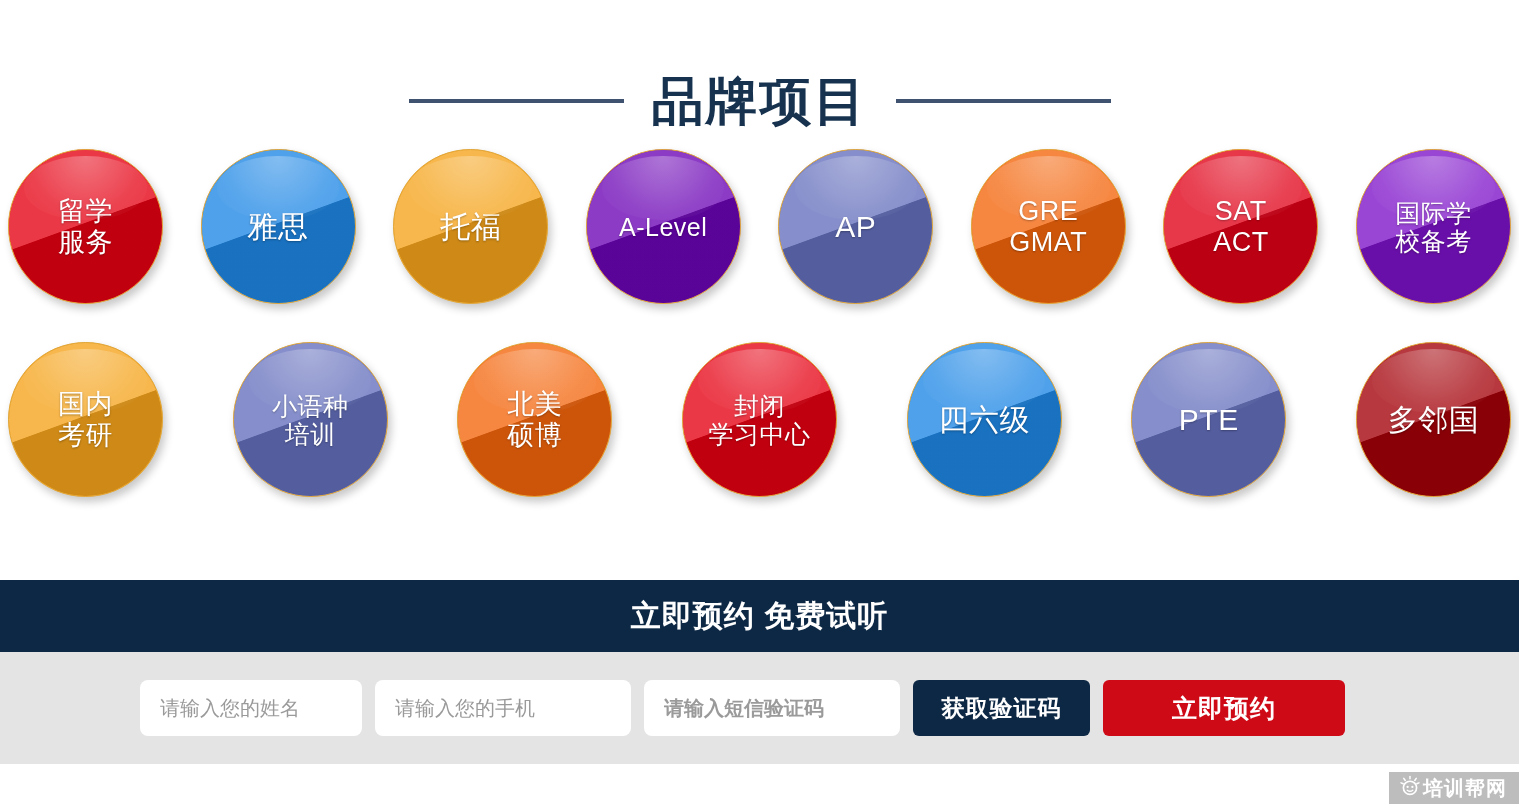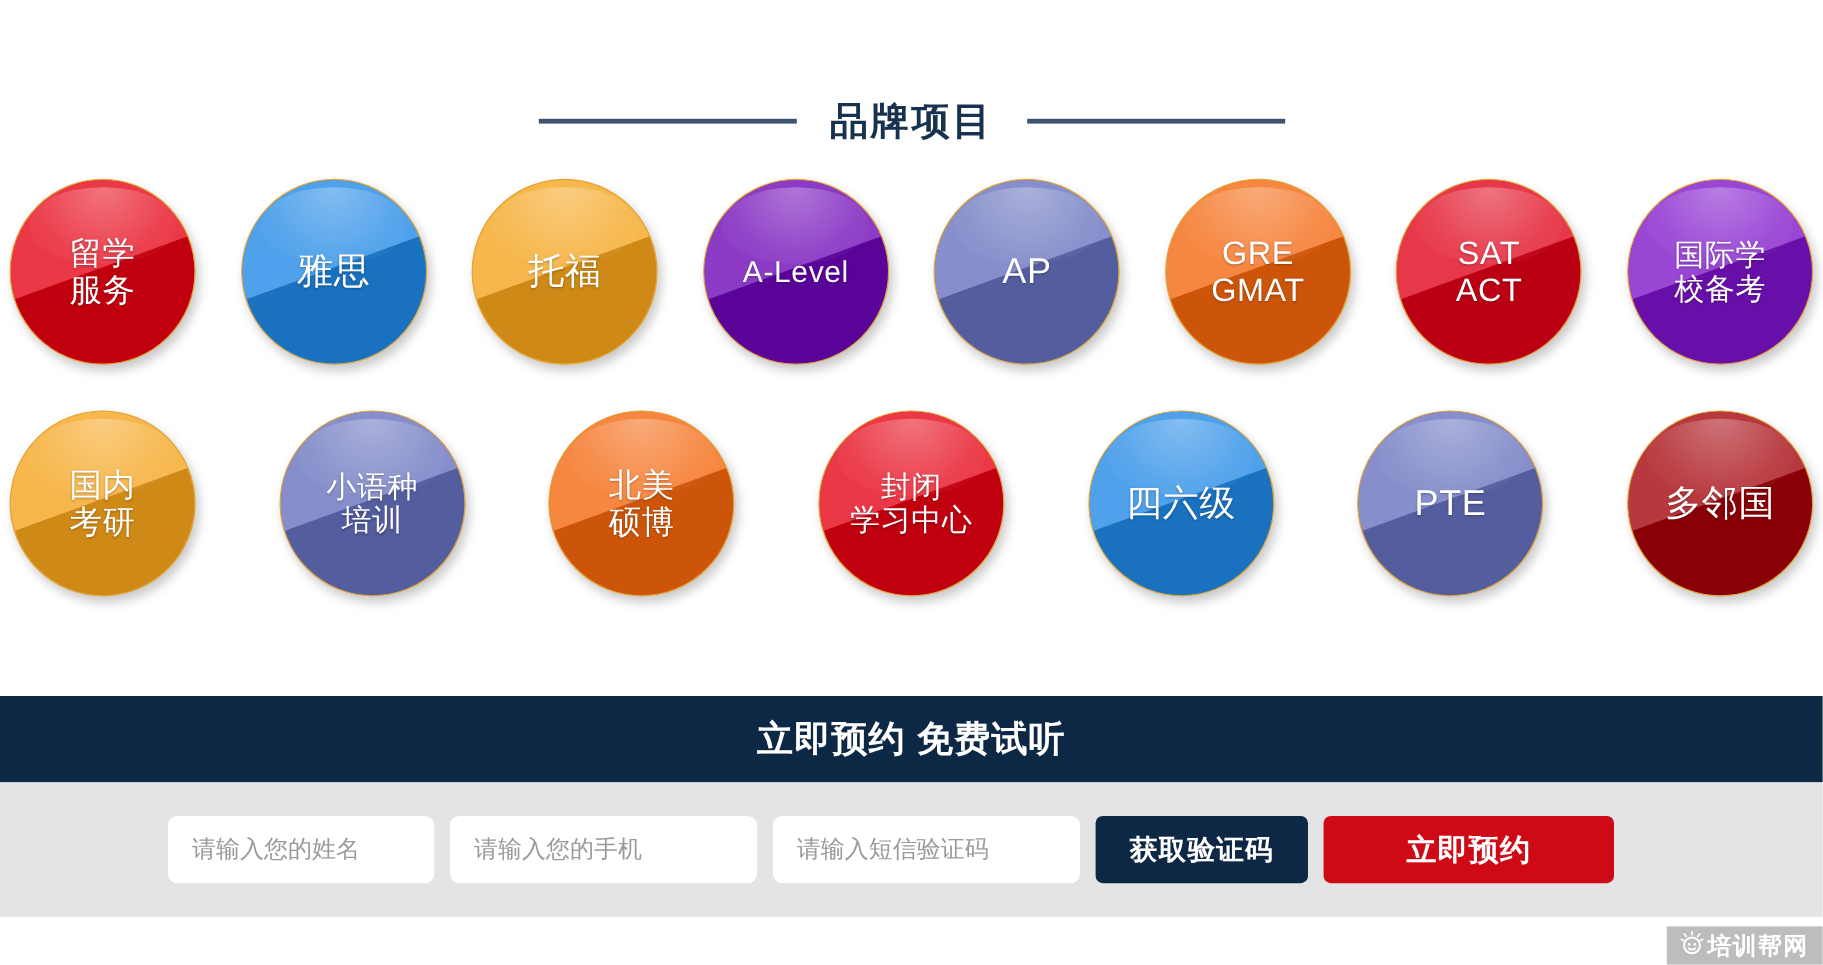--- a/index.html
+++ b/index.html
@@ -24,21 +24,21 @@
     gap: 28px;
     padding-top: 72px;
     height: 130px;
   }
   .title-rule {
     width: 215px;
     height: 4px;
     background: #3f5270;
   }
   .title-text {
-    font-size: 32px;
+    font-size: 52px;
     font-weight: bold;
     color: #16324f;
     letter-spacing: 2px;
     line-height: 1;
     white-space: nowrap;
     font-family: "Liberation Sans", "DejaVu Sans", sans-serif;
   }
 
   
   .grid {
@@ -144,21 +144,21 @@
     background: #ffffff;
     font-size: 20px;
     color: #3a3a3a;
     padding: 0 20px;
     outline: none;
     font-family: "Liberation Sans", "DejaVu Sans", sans-serif;
   }
   .form-input::placeholder { color: #9a9a9a; }
   .input-name  { width: 222px; }
   .input-phone { width: 256px; }
-  .input-code  { width: 256px; }
+  .input-code  { width: 256px; font-weight: bold; }
 
   .btn {
     height: 56px;
     border: none;
     border-radius: 6px;
     font-size: 23px;
     font-weight: bold;
     color: #ffffff;
     cursor: pointer;
     font-family: "Liberation Sans", "DejaVu Sans", sans-serif;

